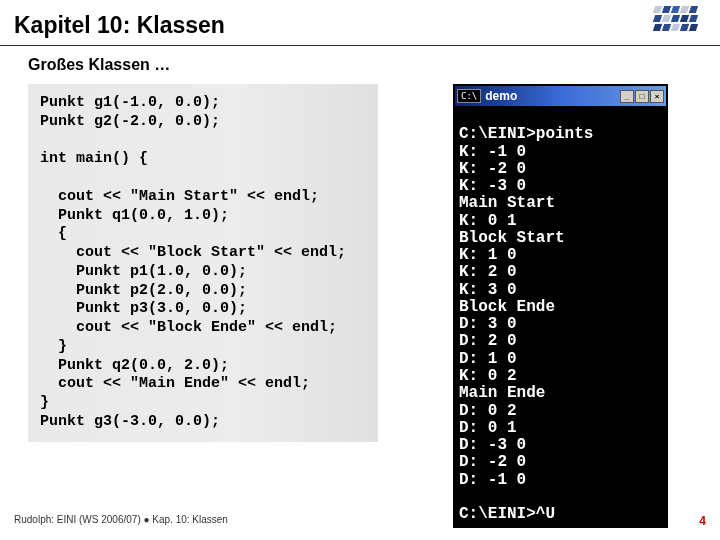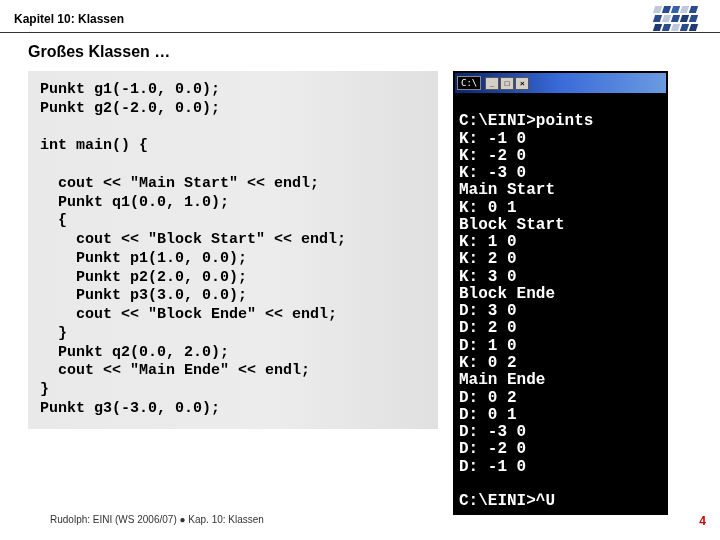--- a/index.html
+++ b/index.html
@@ -8,21 +8,21 @@
     height: 540px;
     font-family: Arial, sans-serif;
     background: white;
     position: relative;
     overflow: hidden;
   }
   .header {
     padding: 12px 14px 2px 14px;
   }
   .chapter-title {
-    font-size: 12px;
+    font-size: 23px;
     font-weight: bold;
     color: #000;
   }
   .logo {
     position: absolute;
     top: 6px;
     right: 14px;
     width: 52px;
     height: 30px;
   }
@@ -51,21 +51,21 @@
     font-weight: bold;
     padding: 10px 0 10px 28px;
   }
   .content-area {
     position: relative;
     margin: 0 28px;
   }
   .code-block {
     background: linear-gradient(90deg,#e9e9e9 0%,#ececec 60%,#e0e0e0 100%);
     padding: 10px 12px;
-    width: 410px;
+    width: 350px;
     font-family: "Courier New", monospace;
     font-size: 15px;
     font-weight: bold;
     line-height: 1.25;
     white-space: pre;
   }
   .console-window {
     position: absolute;
     top: 0px;
     left: 425px;
@@ -123,21 +123,20 @@
   }
   .footer {
     position: absolute;
     bottom: 12px;
     left: 14px;
     right: 14px;
     display: flex;
     justify-content: space-between;
     font-size: 10px;
     color: #333;
-    margin-left: 36px;
   }
   .page-num {
     color: #c00;
     font-weight: bold;
     font-size: 12px;
   }
 </style>
 </head>
 <body>
 
@@ -187,20 +186,21 @@
     cout &lt;&lt; "Block Ende" &lt;&lt; endl;
   }
   Punkt q2(0.0, 2.0);
   cout &lt;&lt; "Main Ende" &lt;&lt; endl;
 }
 Punkt g3(-3.0, 0.0);</div>
 
   <div class="console-window">
     <div class="title-bar">
       <span class="title-icon">C:\</span>
+      <span class="title-text">demo</span>
       <div class="win-btns">
         <div class="win-btn">_</div>
         <div class="win-btn">□</div>
         <div class="win-btn">×</div>
       </div>
     </div>
     <div class="console-body">
 C:\EINI&gt;points
 K: -1 0
 K: -2 0

